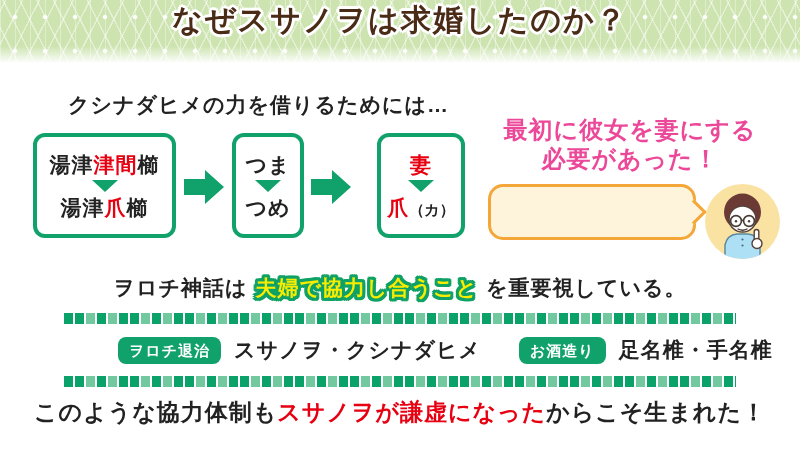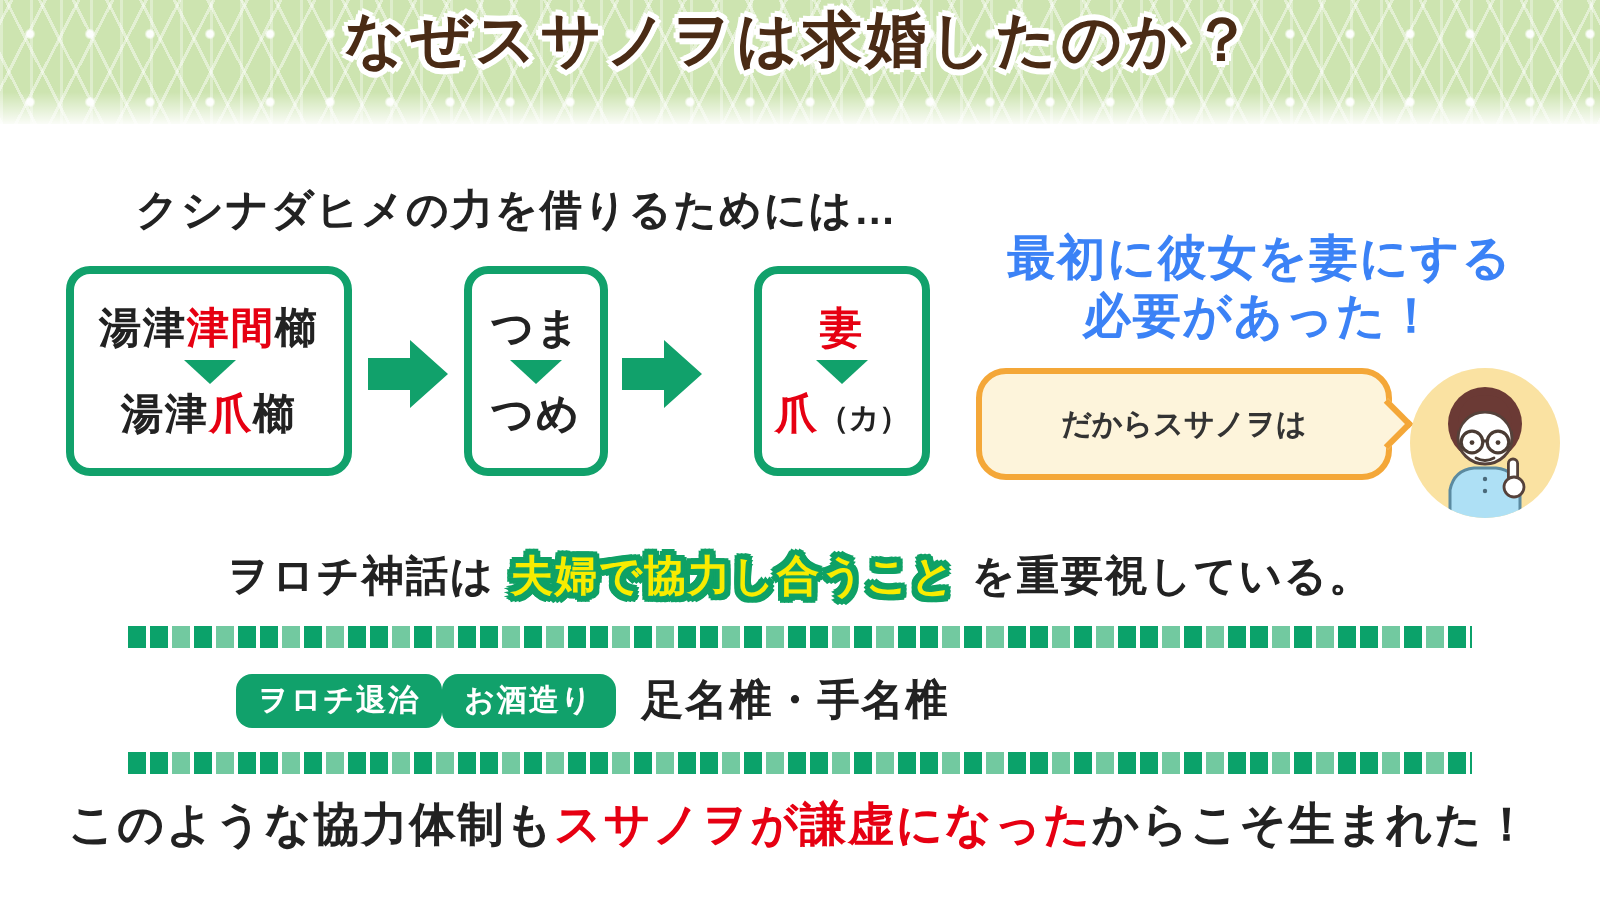--- a/index.html
+++ b/index.html
@@ -58,21 +58,21 @@
     border-left:13px solid transparent; border-right:13px solid transparent;
     border-top:12px solid #11a16b;
   }
   .flow-arrow { position:absolute; top:169px; width:40px; height:36px; }
   .arrow1 { left:184px; } .arrow2 { left:311px; }
   .small-paren { font-size:15px; letter-spacing:0; }
 
   
   .headline {
     position:absolute; left:486px; top:115px; width:288px;
-    text-align:center; color:#3b82f6; font-size:24px; font-weight:bold;
+    text-align:center; color:#ec4899; font-size:24px; font-weight:bold;
     line-height:29px; letter-spacing:1px;
   }
   .bubble {
     position:absolute; left:488px; top:184px; width:208px; height:56px;
     background:#fdf4db; border:3px solid #f4a738; border-radius:15px;
     display:flex; flex-direction:column; align-items:center; justify-content:center;
     font-size:15px; font-weight:bold; color:#333; line-height:19px;
   }
   .bubble::before {
     content:""; position:absolute; right:-10px; top:50%;
@@ -166,21 +166,20 @@
   <div class="tri-down"></div>
   <div class="line"><span class="red">爪</span><span class="small-paren">（カ）</span></div>
 </div>
 
 <div class="headline">
   <div>最初に彼女を妻にする</div>
   <div>必要があった！</div>
 </div>
 
 <div class="bubble">
-  <div>だからスサノヲは</div>
 </div>
 
 <svg class="avatar" viewBox="0 0 75 75">
   <defs>
       <clipPath id="avclip">
         <circle cx="37.5" cy="37.5" r="37.5"></circle>
       </clipPath>
     </defs>
   <circle cx="37.5" cy="37.5" r="37.5" fill="#fae2a2"></circle>
   <g clip-path="url(#avclip)">
@@ -203,19 +202,20 @@
 
 <div class="middle-line">
   <span>ヲロチ神話は</span><span class="hl-green-yellow">夫婦で協力し合うこと</span><span>を重要視している。</span>
 </div>
 
 <div class="divider divider1"></div>
 <div class="divider divider2"></div>
 
 <div class="tags-row">
   <span class="tag">ヲロチ退治</span>
+  <span class="tag-value">スサノヲ・クシナダヒメ</span>
   <span class="tag">お酒造り</span>
   <span class="tag-value">足名椎・手名椎</span>
 </div>
 
 <div class="bottom-line">
   <span>このような協力体制も</span><span class="red">スサノヲが謙虚になった</span><span>からこそ生まれた！</span>
 </div>
 
 </body></html>

